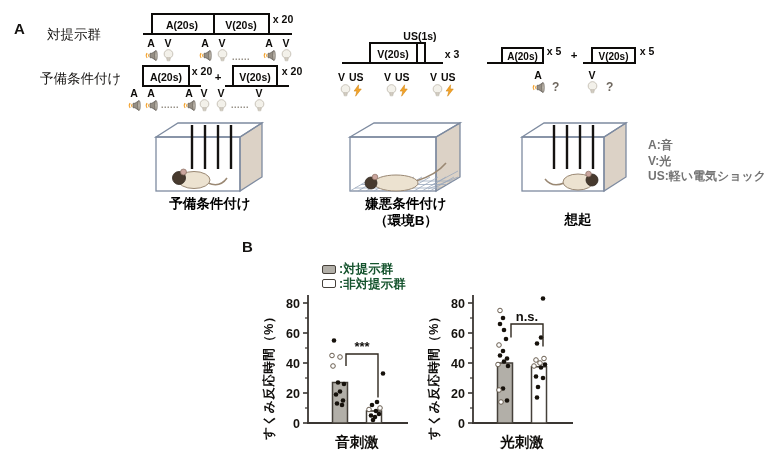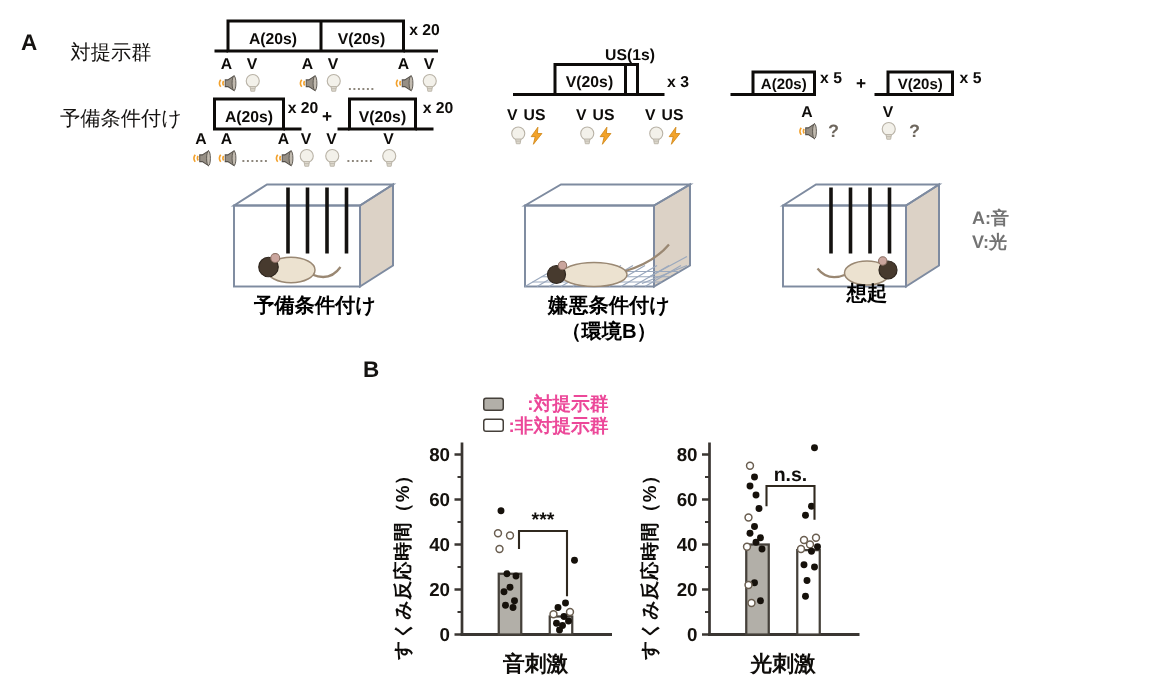--- a/index.html
+++ b/index.html
@@ -19,21 +19,21 @@
   .ilab{font-size:10.5px;font-weight:700;line-height:10px;color:#0d0b09;}
   .ic15{width:15px;height:15px;display:block;}
   .ic13{width:12px;height:15px;display:block;}
   .dots{font-size:9px;letter-spacing:0.5px;color:#8d867c;font-weight:700;margin:0 1px 3px 1px;}
   .vus{display:flex;flex-direction:column;align-items:flex-start;}
   .vusl{display:flex;gap:4px;font-size:10.5px;font-weight:700;line-height:11px;color:#0d0b09;}
   .vusi{display:flex;align-items:flex-end;}
   .q{font-size:12px;font-weight:700;color:#6e675e;}
   .stage{text-align:center;font-size:13.5px;font-weight:700;line-height:16.5px;color:#000000;}
   .key{font-size:12px;font-weight:700;line-height:15.5px;color:#737373;}
-  .lrow{display:flex;align-items:center;font-size:12.5px;font-weight:700;line-height:14.5px;color:#ec4899;justify-content:space-between;}
+  .lrow{display:flex;align-items:center;font-size:12.5px;font-weight:700;line-height:14.5px;color:#14532d;}
   .swatch{width:12px;height:7px;border:1.6px solid #45403a;border-radius:2px;display:inline-block;margin-right:3px;}
   .chart{display:flex;}
   .ylwrap{width:18px;height:172px;position:relative;}
   .yl{position:absolute;left:50%;top:50%;transform:translate(-50%,-50%) rotate(-90deg);
       white-space:nowrap;font-size:12.5px;font-weight:700;letter-spacing:0.5px;color:#0d0b09;}
 </style>
 </head>
 <body>
 
 <div class="canvas">
@@ -316,27 +316,28 @@
     </g>
   </svg>
 
   <div class="abs stage" style="left:148px;top:196px;width:124px">
     <div>予備条件付け</div>
   </div>
   <div class="abs stage" style="left:342px;top:196px;width:128px">
     <div>嫌悪条件付け</div>
     <div>（環境B）</div>
   </div>
-  <div class="abs stage" style="left:516px;top:188px;width:124px">
+  <div class="abs stage" style="left:516px;top:212px;width:124px">
     <div>想起</div>
   </div>
 
   <div class="abs key" style="left:648px;top:138px">
     <div>A:音</div>
     <div>V:光</div>
+    <div>US:軽い電気ショック</div>
   </div>
 
   <div class="abs plabel" style="left:242px;top:238px">B</div>
 
   <div class="abs" style="left:322px;top:262px">
     <div class="lrow">
       <span class="swatch" style="background: rgb(178, 175, 168);"></span>
       <span>:対提示群</span>
     </div>
     <div class="lrow">

